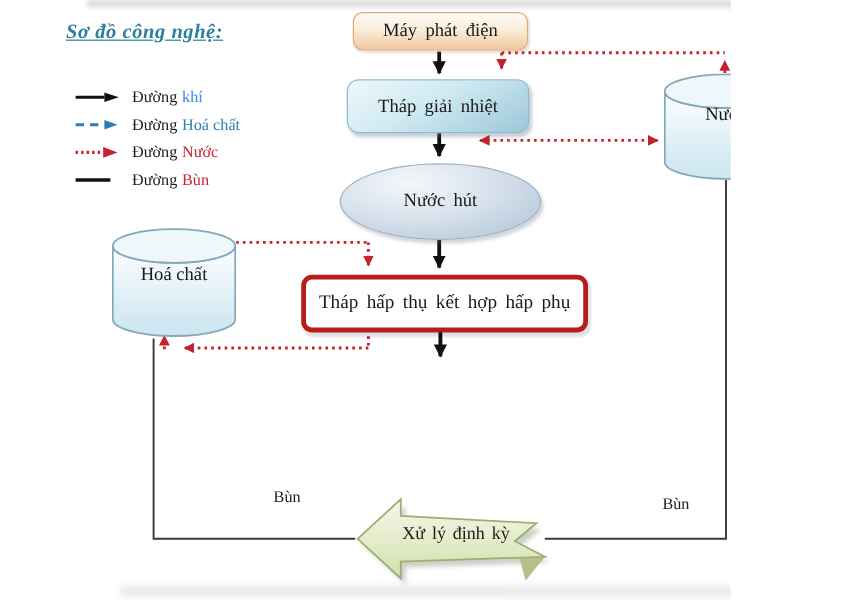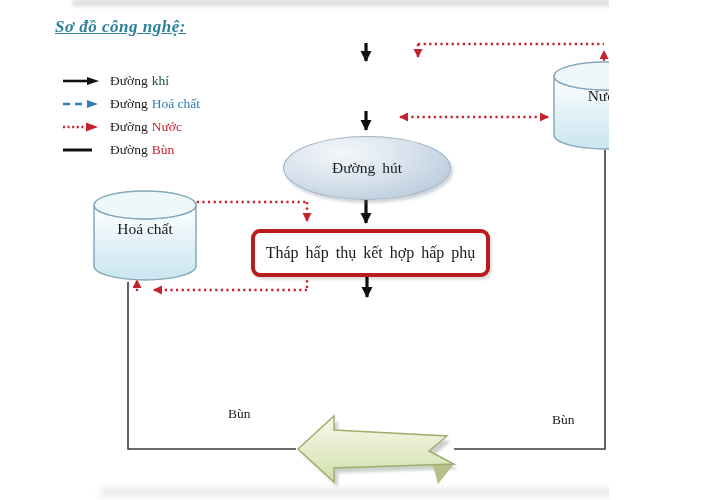--- a/index.html
+++ b/index.html
@@ -17,21 +17,21 @@
     position:absolute;left:55px;top:17px;
     font-size:17px;font-style:italic;font-weight:700;
     color:#2a7f9e;text-decoration:underline;letter-spacing:.5px;
   }
 
   .legend{position:absolute;left:62px;top:69px;}
   .legend-row{display:flex;align-items:center;height:23px;}
   .legend-icon{width:38px;height:10px;margin-right:10px;flex:0 0 auto;}
   .lg-prefix{font-size:13.5px;margin-right:4px;text-align:right;}
   .lg-term{font-size:13.5px;}
-  .t-black{color:#14532d;}
+  .t-black{color:#3b82f6;}
   .t-blue{color:#2f7db5;}
   .t-red{color:#c5222f;}
 
   .node{position:absolute;display:flex;align-items:center;justify-content:center;text-align:center;}
   .node span{font-size:15.5px;word-spacing:3px;}
 
   .gen{
     left:294px;top:10px;width:144px;height:30px;border-radius:8px;
     background:linear-gradient(#fefbf6 0%,#faeedd 45%,#f2c89e 100%);
     border:1px solid #dfab7c;box-shadow:1px 2px 2px rgba(150,130,110,.25);
@@ -165,22 +165,28 @@
     </div>
     <div class="legend-row">
       <svg class="legend-icon" viewBox="0 0 38 10">
         <line x1="1" y1="5" x2="30" y2="5" stroke="#111" stroke-width="3"></line>
       </svg>
       <span class="lg-prefix">Đường</span>
       <span class="lg-term t-red">Bùn</span>
     </div>
   </div>
 
+  <div class="node gen">
+    <span>Máy phát điện</span>
+  </div>
+  <div class="node cool">
+    <span>Tháp giải nhiệt</span>
+  </div>
   <div class="node fan">
-    <span>Đường hút</span>
+    <span>Nước hút</span>
   </div>
   <div class="node absorb">
     <span>Tháp hấp thụ kết hợp hấp phụ</span>
   </div>
 
   <div class="cyl water">
     <svg width="104" height="92" viewBox="0 0 104 92">
       <path d="M1,15 L1,74 A51,14 0 0 0 103,74 L103,15 A51,14 0 0 1 1,15 Z" fill="url(#gCylW)" stroke="#84a9ba" stroke-width="1.5"></path>
       <ellipse cx="52" cy="15" rx="51" ry="14" fill="#eef7fa" stroke="#84a9ba" stroke-width="1.5"></ellipse>
       <defs>
@@ -200,16 +206,17 @@
       <defs>
         <linearGradient id="gCylC" x1="0" y1="0" x2="0" y2="1">
           <stop offset="0.08" stop-color="#f9fdfe"></stop>
             <stop offset="0.9" stop-color="#cfe7f1"></stop>
         </linearGradient>
       </defs>
     </svg>
     <span class="cyl-label">Hoá chất</span>
   </div>
 
+  <div class="arrow-label">Xử lý định kỳ</div>
   <div class="bun bun-left">Bùn</div>
   <div class="bun bun-right">Bùn</div>
 
 </div>
 
 </body></html>

